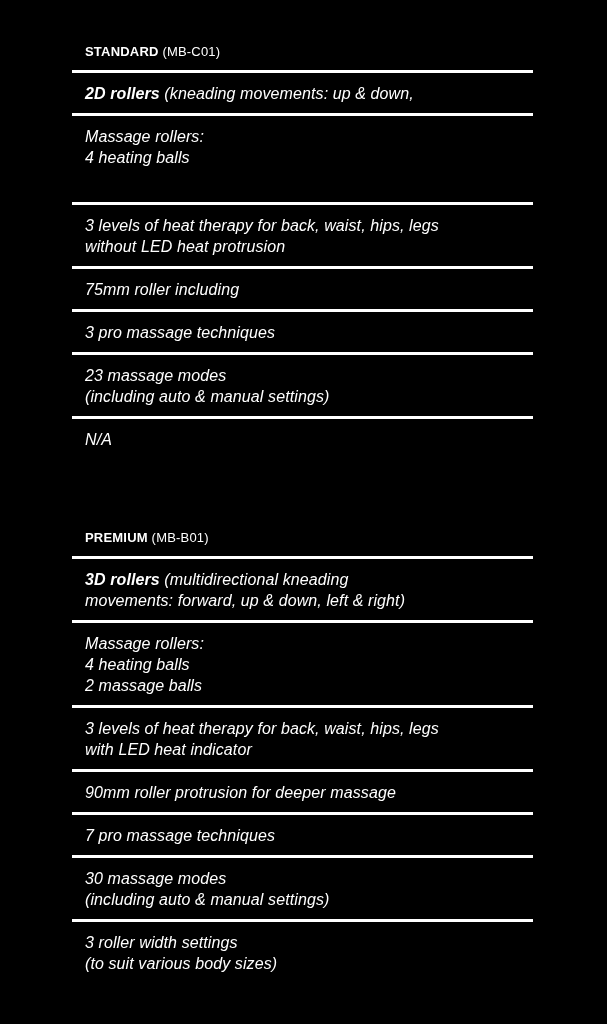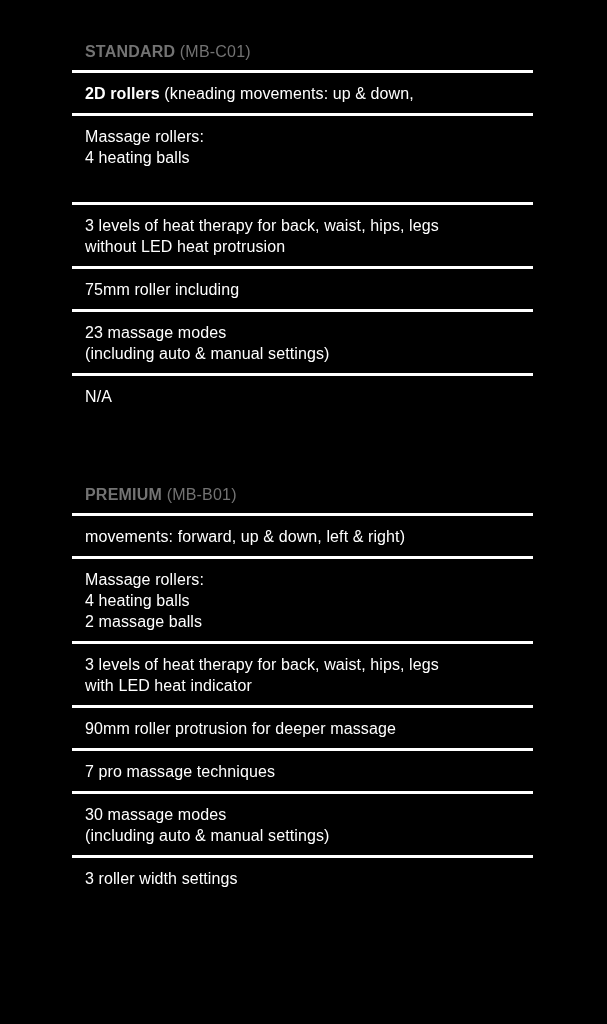--- a/index.html
+++ b/index.html
@@ -19,40 +19,41 @@
     padding: 43px 0 0 72px;
   }
   .section {
     width: 461px;
   }
   .section + .section {
     margin-top: 70px;
   }
   .sec-header {
     padding-left: 13px;
-    font-size: 16px;
+    font-size: 13px;
     line-height: 18px;
     margin-bottom: 9px;
-    color: #737373;
+    color: #ffffff;
     letter-spacing: 0.2px;
   }
   .sec-title {
     font-weight: 700;
   }
   .sec-model {
     font-weight: 400;
   }
   .row {
     border-top: 3px solid #ffffff;
     padding: 10px 13px 9px 13px;
   }
   .line {
     font-size: 16px;
     line-height: 21px;
     letter-spacing: 0.1px;
+    font-style: italic;
   }
   .b {
     font-weight: 700;
   }
   
   #standard-rows .row:nth-child(2) {
     padding-bottom: 34px;
   }
 </style>
 </head>
@@ -74,36 +75,40 @@
           <div class="line"><span>4 heating balls</span></div>
         </div>
         <div class="row">
           <div class="line"><span>3 levels of heat therapy for back, waist, hips, legs</span></div>
           <div class="line"><span>without LED heat protrusion</span></div>
         </div>
         <div class="row">
           <div class="line"><span>75mm roller including</span></div>
         </div>
         <div class="row">
+          <div class="line"><span>3 pro massage techniques</span></div>
+        </div>
+        <div class="row">
           <div class="line"><span>23 massage modes</span></div>
           <div class="line"><span>(including auto &amp; manual settings)</span></div>
         </div>
         <div class="row">
           <div class="line"><span>N/A</span></div>
         </div>
       </div>
   </div>
 
   <div class="section">
     <div class="sec-header">
       <span class="sec-title">PREMIUM</span>
       <span class="sec-model">(MB-B01)</span>
     </div>
     <div class="rows" id="premium-rows">
         <div class="row">
+          <div class="line"><span class="b">3D rollers</span><span> (multidirectional kneading</span></div>
           <div class="line"><span>movements: forward, up &amp; down, left &amp; right)</span></div>
         </div>
         <div class="row">
           <div class="line"><span>Massage rollers:</span></div>
           <div class="line"><span>4 heating balls</span></div>
           <div class="line"><span>2 massage balls</span></div>
         </div>
         <div class="row">
           <div class="line"><span>3 levels of heat therapy for back, waist, hips, legs</span></div>
           <div class="line"><span>with LED heat indicator</span></div>
@@ -113,17 +118,18 @@
         </div>
         <div class="row">
           <div class="line"><span>7 pro massage techniques</span></div>
         </div>
         <div class="row">
           <div class="line"><span>30 massage modes</span></div>
           <div class="line"><span>(including auto &amp; manual settings)</span></div>
         </div>
         <div class="row">
           <div class="line"><span>3 roller width settings</span></div>
+          <div class="line"><span>(to suit various body sizes)</span></div>
         </div>
       </div>
   </div>
 
 </div>
 
 </body></html>

